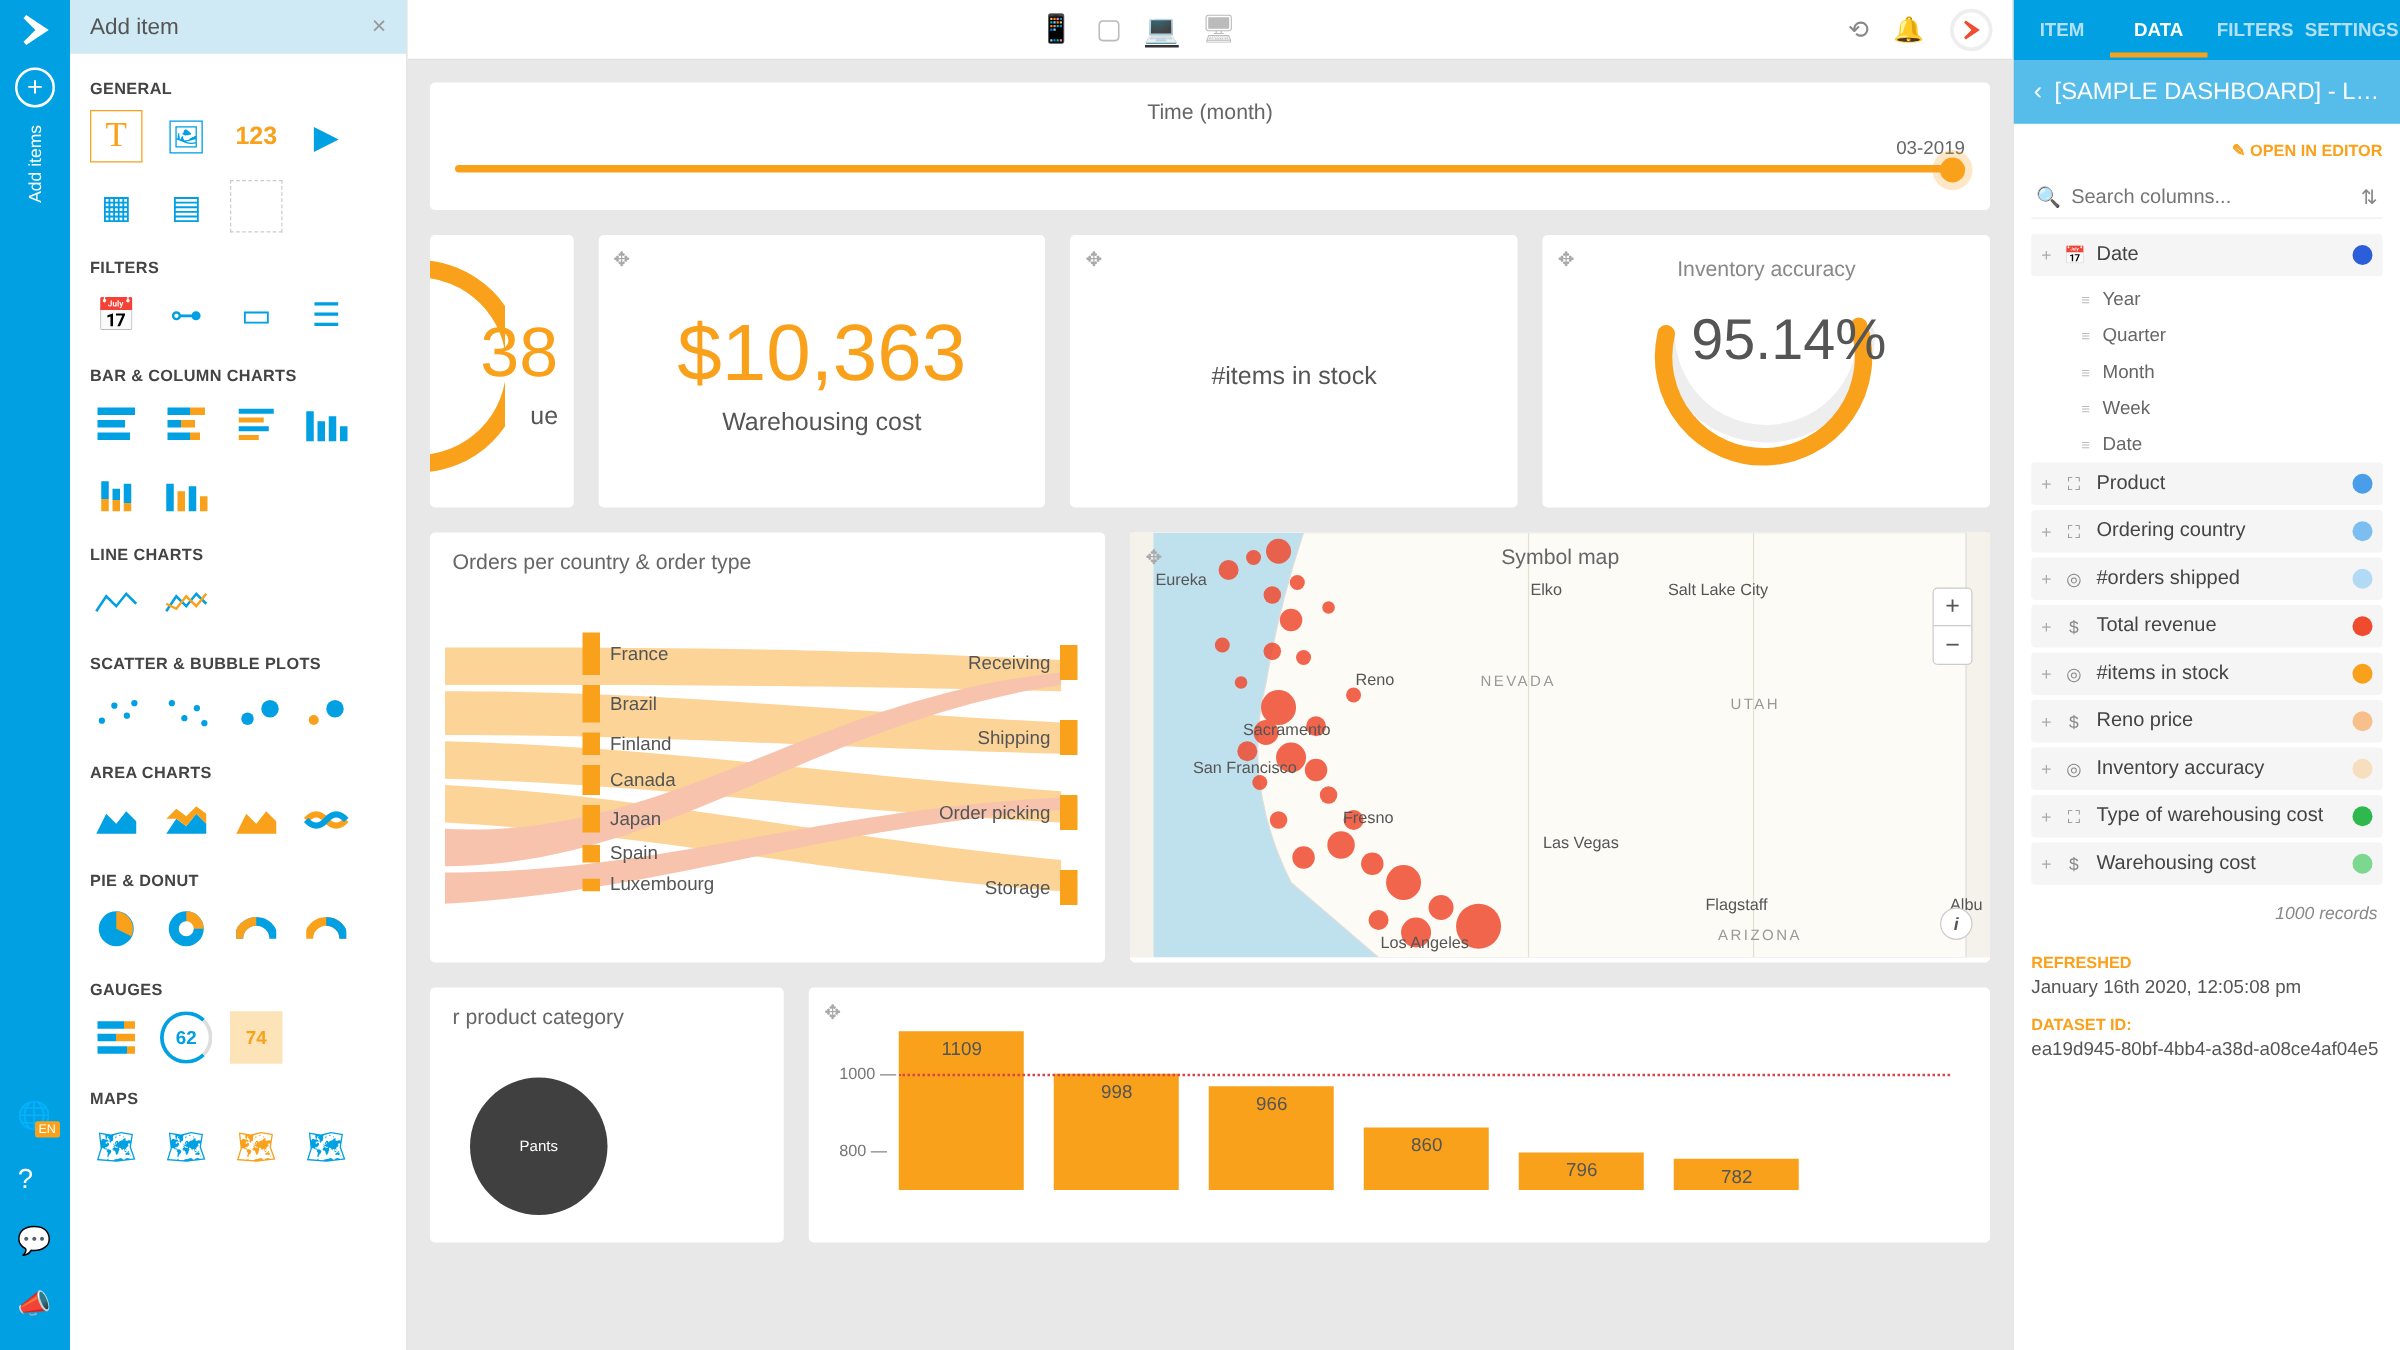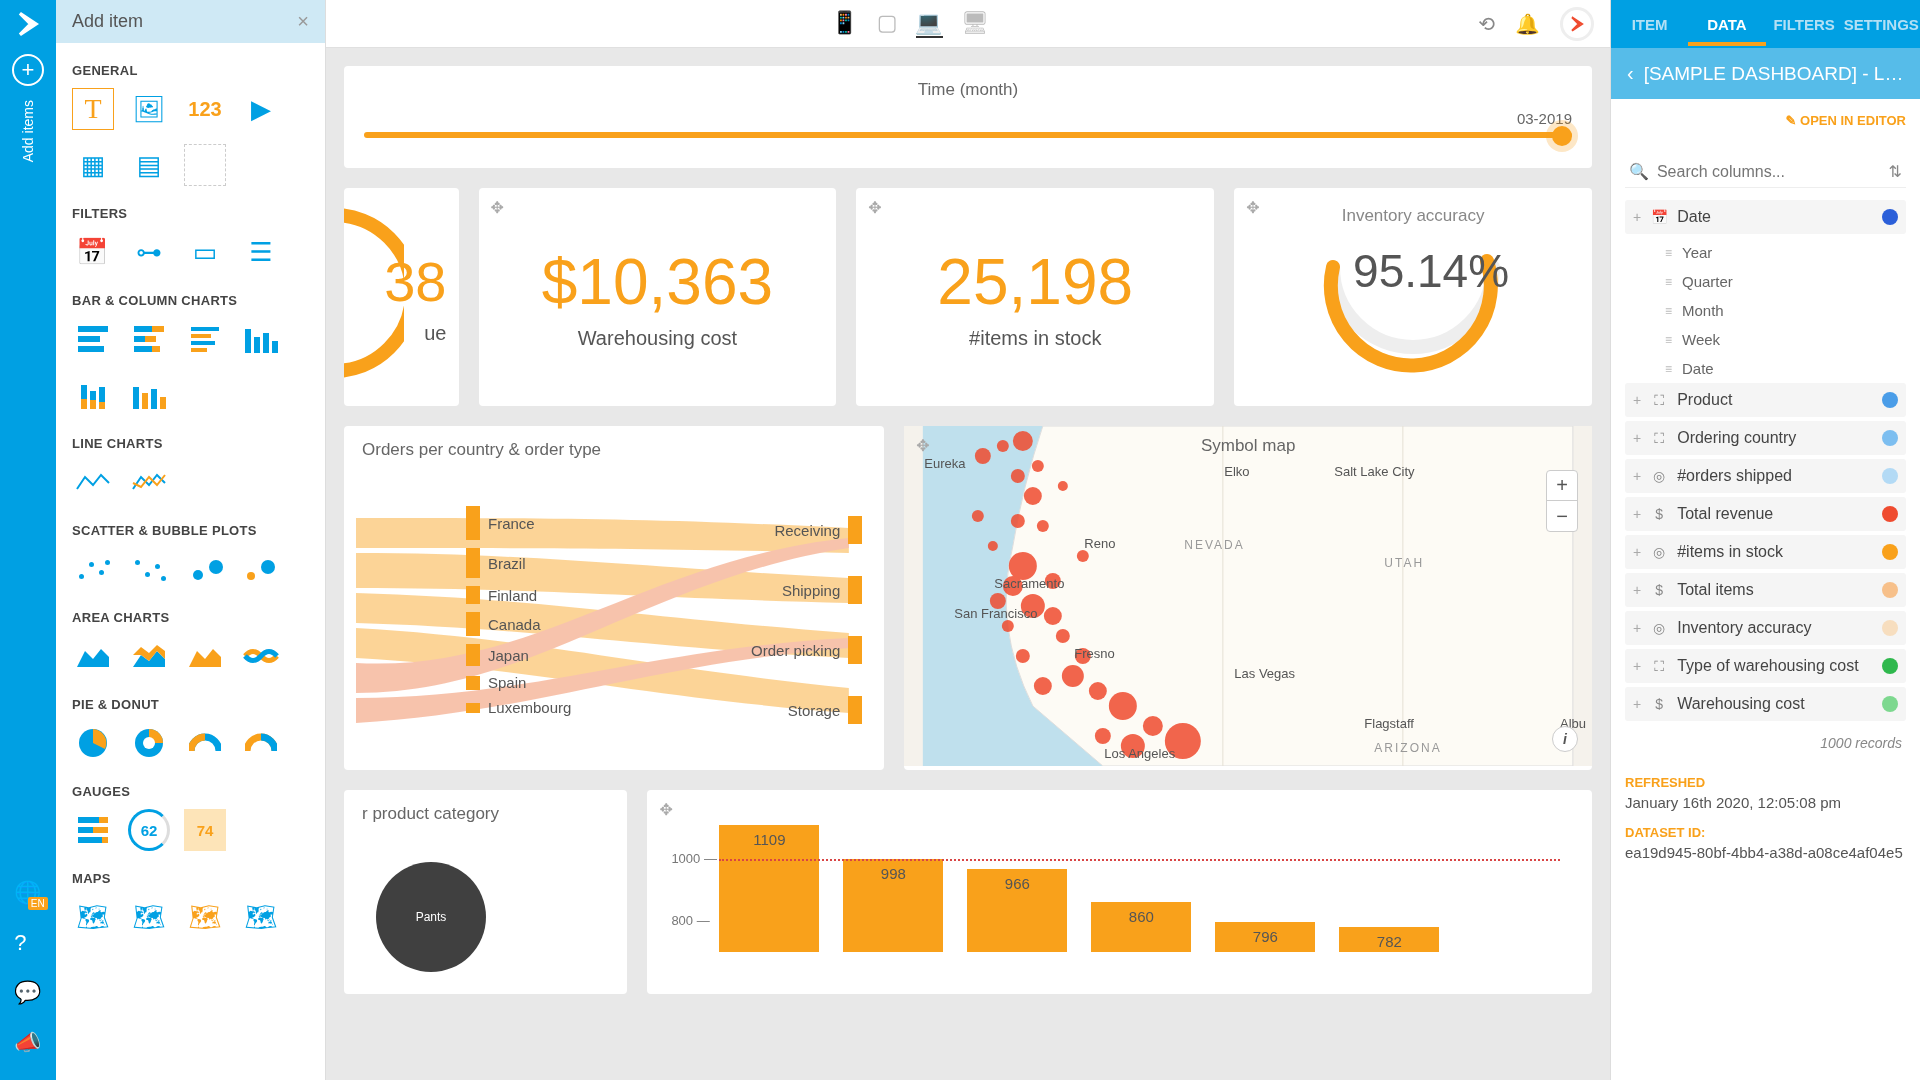--- a/index.html
+++ b/index.html
@@ -86,21 +86,21 @@
 .ref-line { position: absolute; left: 0; right: 0; border-top: 2px dotted #d94545; }
 
 
 .right-panel { width: 310px; background: #fff; flex-shrink: 0; display: flex; flex-direction: column; border-left: 1px solid #ddd; }
 .right-tabs { background: #00a0e3; display: flex; height: 48px; align-items: center; }
 .right-tabs .tab { flex: 1; text-align: center; color: #b3e0f5; font-size: 15px; font-weight: 700; cursor: pointer; padding: 13px 0; }
 .right-tabs .tab.active { color: #fff; border-bottom: 4px solid #f9a11b; padding-bottom: 9px; }
 .right-head { background: #56bce9; color: #fff; padding: 14px 16px; display: flex; align-items: center; gap: 10px; font-size: 19px; }
 .right-head .back { cursor: pointer; font-size: 20px; }
 .right-body { flex: 1; overflow-y: auto; padding: 14px 14px; }
-.open-editor { text-align: right; color: #f9a11b; font-size: 13px; font-weight: 700; margin-bottom: 28px; cursor: pointer; }
+.open-editor { text-align: right; color: #f9a11b; font-size: 13px; font-weight: 700; margin-bottom: 14px; cursor: pointer; }
 .open-editor::before { content: "✎ "; }
 .search-row { display: flex; align-items: center; gap: 8px; padding: 6px 4px; border-bottom: 1px solid #eee; margin-bottom: 12px; color: #888; }
 .search-row input { border: none; outline: none; flex: 1; font-size: 16px; color: #555; }
 .field-row { display: flex; align-items: center; gap: 10px; padding: 8px 8px; background: #f5f5f5; margin-bottom: 4px; border-radius: 3px; cursor: pointer; }
 .field-row .plus { color: #aaa; font-size: 14px; }
 .field-row .type-ico { color: #888; font-size: 14px; width: 16px; text-align: center; }
 .field-row .name { flex: 1; color: #444; font-size: 16px; }
 .field-row .dot { width: 16px; height: 16px; border-radius: 50%; }
 .field-sub { padding: 6px 8px 6px 40px; color: #666; font-size: 15px; display: flex; align-items: center; gap: 10px; }
 .field-sub::before { content: "≡"; color: #bbb; font-size: 12px; }
@@ -370,21 +370,20 @@
           <div class="kpi-label">ue</div>
         </div>
       </div>
       <div class="kpi-card">
         <span class="drag-handle">✥</span>
         <div class="kpi-value">$10,363</div>
         <div class="kpi-label">Warehousing cost</div>
       </div>
       <div class="kpi-card">
         <span class="drag-handle">✥</span>
-        <div class="kpi-value">25,198</div>
         <div class="kpi-label">#items in stock</div>
       </div>
       <div class="kpi-card">
         <span class="drag-handle">✥</span>
         <div class="gauge-title">Inventory accuracy</div>
         <div class="gauge-pct">95.14%</div>
         <svg class="gauge-svg" viewBox="0 0 220 160">
           <path d="M 30 50 A 80 80 0 1 0 190 50" fill="none" stroke="#eee" stroke-width="14" stroke-linecap="round"></path>
           <path d="M 30 50 A 80 80 0 1 0 184 44" fill="none" stroke="#f9a11b" stroke-width="14" stroke-linecap="round"></path>
         </svg>
@@ -600,21 +599,21 @@
         </div>
         <div class="field-row">
           <span class="plus">+</span>
           <span class="type-ico">◎</span>
           <span class="name">#items in stock</span>
           <span class="dot" style="background:#f9a11b"></span>
         </div>
         <div class="field-row">
           <span class="plus">+</span>
           <span class="type-ico">$</span>
-          <span class="name">Total items</span>
+          <span class="name">Reno price</span>
           <span class="dot" style="background:#f7c08a"></span>
         </div>
         <div class="field-row">
           <span class="plus">+</span>
           <span class="type-ico">◎</span>
           <span class="name">Inventory accuracy</span>
           <span class="dot" style="background:#f7debf"></span>
         </div>
         <div class="field-row">
           <span class="plus">+</span>

